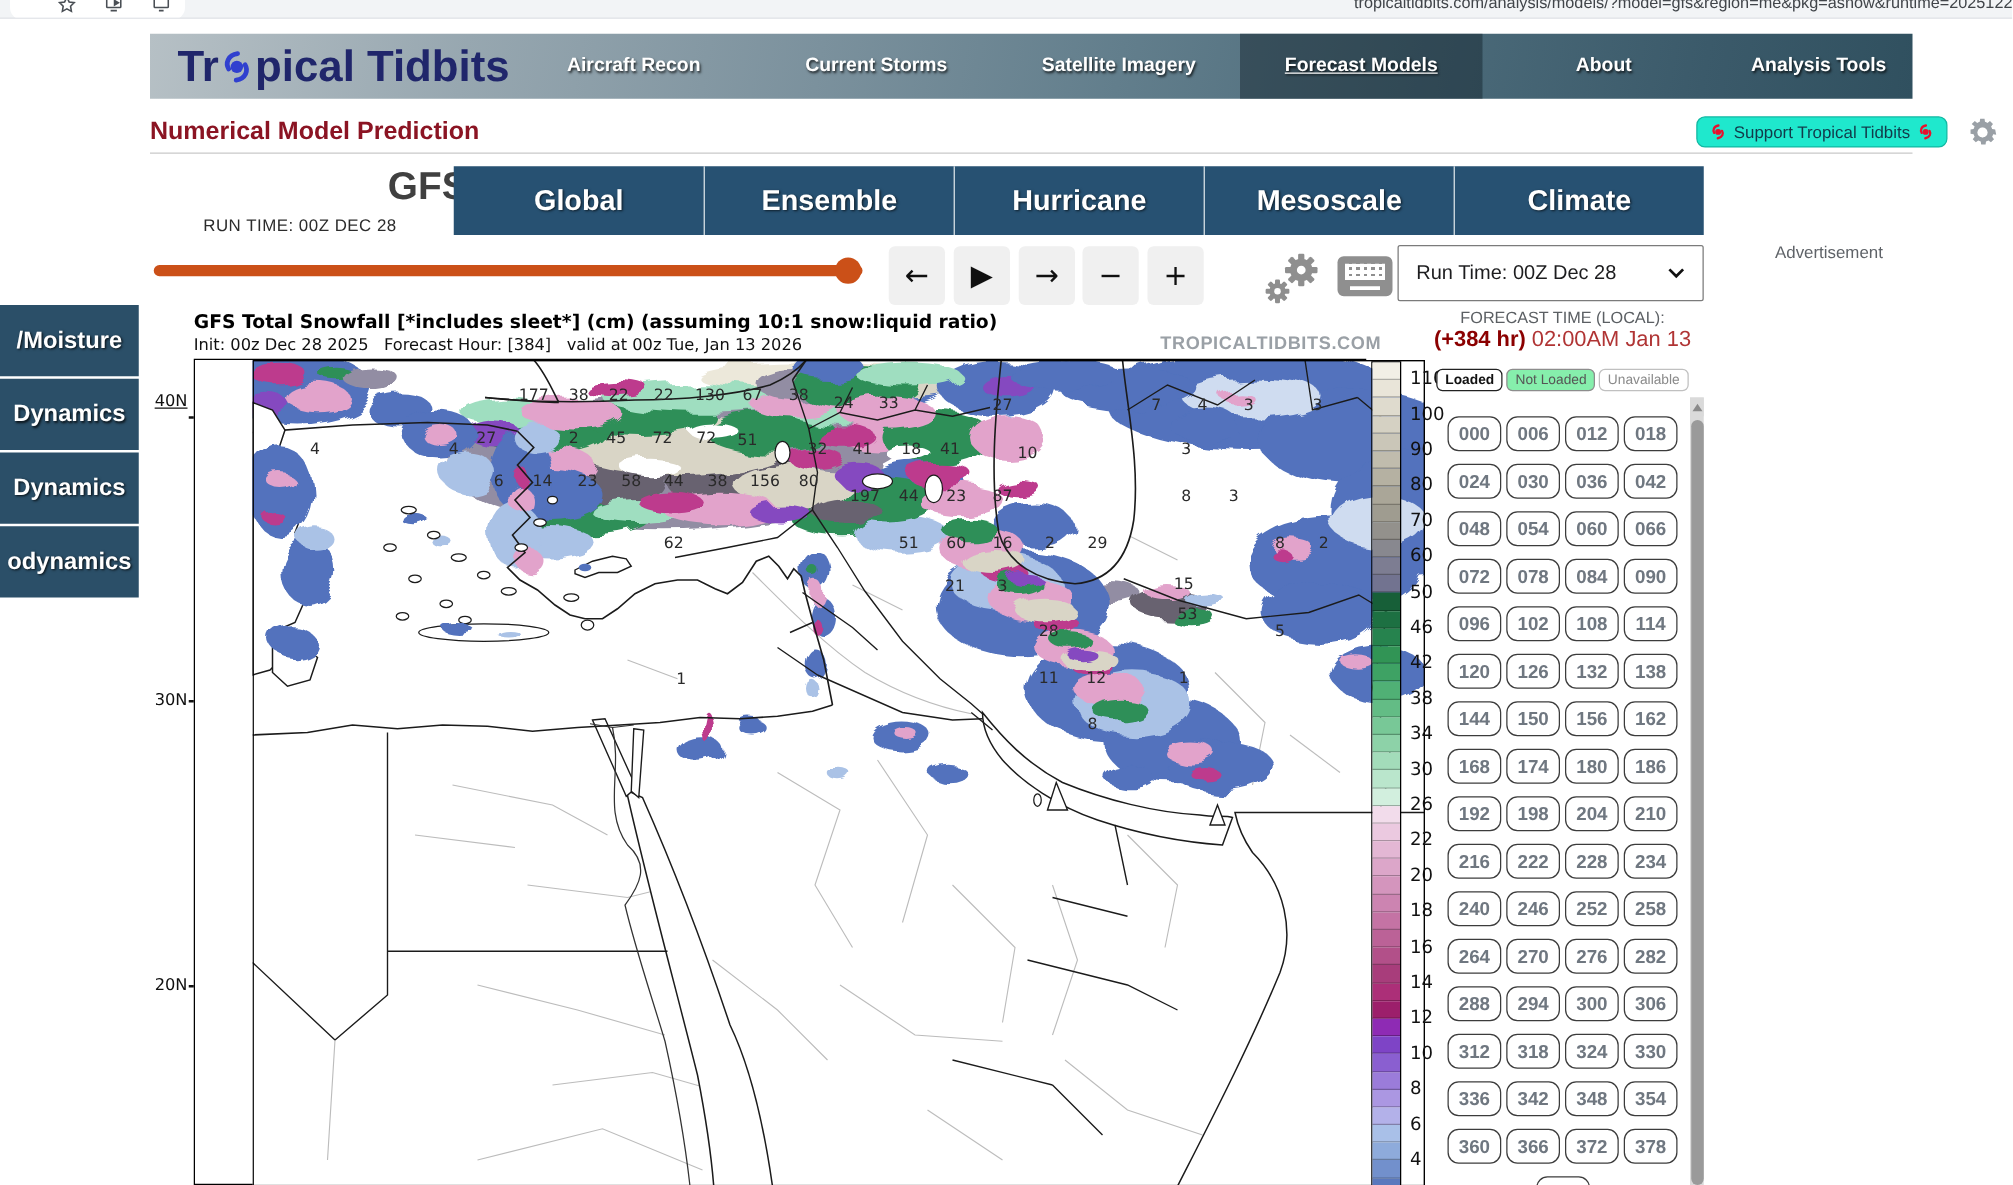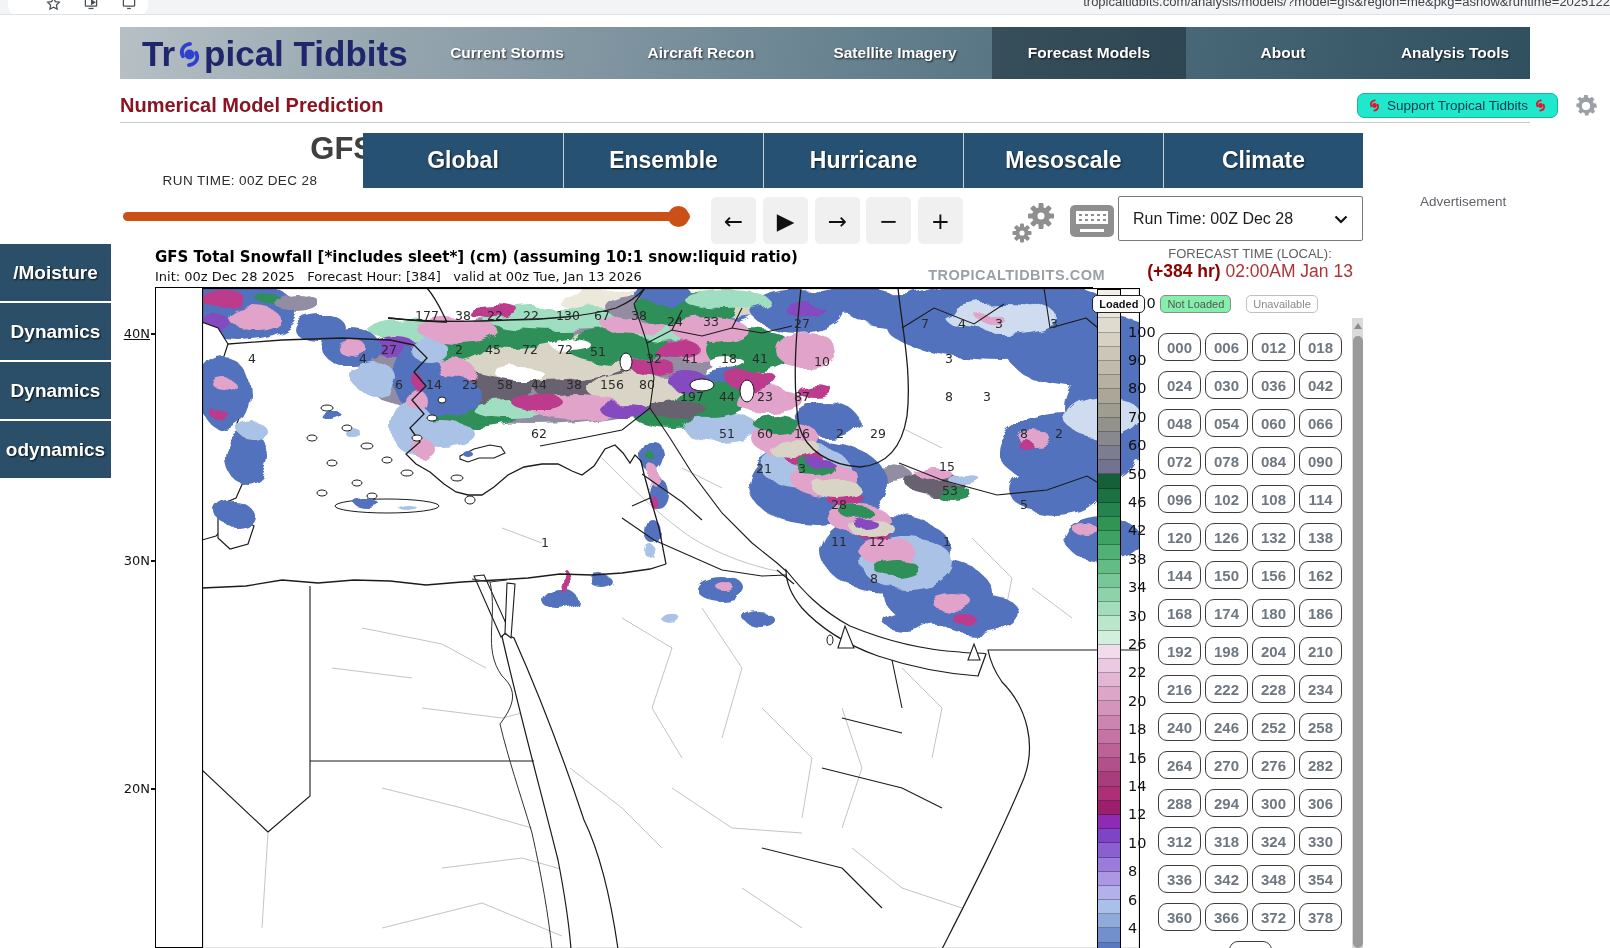--- a/index.html
+++ b/index.html
@@ -15,21 +15,21 @@
   .bb-url { position:absolute; right:0px; top:-6px; font-size:13px; color:#41454a; white-space:nowrap; }
 
   
   .nav { position:absolute; left:120px; top:27px; width:1410px; height:52px;
     background:linear-gradient(100deg,#b6c0c5 0%,#97a7b0 18%,#7b919d 38%,#627e8c 55%,#4c6b7a 72%,#3b5a6a 88%,#30505f 100%); display:flex; }
   .logo { position:absolute; left:22px; top:5px; font-size:35px; font-weight:bold; color:#20266b; letter-spacing:0px; display:flex; align-items:center; }
   .logo .hur { display:inline-block; margin:4px 1px 0 1px; }
   .nav-items { position:absolute; left:290px; top:0; width:1120px; height:52px; display:flex; }
   .nav-item { width:194px; height:52px; display:flex; align-items:center; justify-content:center;
     color:#fff; font-weight:bold; font-size:15.5px; text-shadow:1px 1px 2px rgba(0,0,0,.75); cursor:pointer; }
-  .nav-item.active { background:rgba(15,30,40,.45); }
+  .nav-item.active { background:rgba(15,30,40,.45);text-decoration:underline; }
   .nav-item:last-child { width:150px; }
 
   
   .page-heading { position:absolute; left:120px; top:94px; font-size:20px; font-weight:bold; color:#8b1423; }
   .support-btn { position:absolute; left:1357px; top:93px; height:25px; padding:0 10px; background:#1fe8cd; border:1px solid #11b8a2;
     border-radius:7px; display:flex; align-items:center; gap:6px; font-size:13.5px; color:#123a4a; cursor:pointer; }
   .gear-topright { position:absolute; left:1572px; top:92px; color:#9aa0a6; }
   .head-rule { position:absolute; left:120px; top:122px; width:1410px; height:1px; background:#c9c9c9; }
 
   
@@ -70,21 +70,21 @@
 
   
   .cbar { position:absolute; left:1097px; top:289px; width:24px; height:668px; border:1px solid #000; }
   .cbar-cell { width:100%; height:14.2px; border-bottom:1px solid rgba(0,0,0,.28); }
   .cbar-label { position:absolute; left:1128px; font-size:14.5px; color:#111; transform:translateY(-50%); font-family:"DejaVu Sans",sans-serif; }
 
   
   .fc-time-label { position:absolute; left:1130px; top:246px; width:240px; text-align:center; font-size:13px; color:#5b5f63; }
   .fc-time-value { position:absolute; left:1110px; top:261px; width:280px; text-align:center; font-size:17.5px; color:#b03434; }
   .fc-time-value b { color:#8b0000; font-weight:bold; }
-  .legend-row { position:absolute; left:1085px; top:295px; width:240px; display:flex; justify-content:center; gap:15px; }
+  .legend-row { position:absolute; left:1130px; top:295px; width:240px; display:flex; justify-content:center; gap:3px; }
   .chip { border-radius:5px; padding:2px 6px; font-size:11px; white-space:nowrap; }
   .chip.loaded { border:1.5px solid #222; background:#fff; color:#111; font-weight:bold; }
   .chip.notloaded { border:1.5px solid #8d8d8d; background:#86efac; color:#555; font-weight:normal; }
   .chip.unavail { border:1px solid #c0c0c0; background:#fff; color:#8a8a8a; }
 
   .hours-grid { position:absolute; left:1158px; top:333px; display:grid; grid-template-columns:repeat(4,43px); grid-auto-rows:28px; column-gap:4px; row-gap:10px; }
   .hour-btn { border:1.6px solid #3c3c3c; border-radius:9px; background:#fff; color:#6f7780; font-weight:bold; font-size:15px;
     display:flex; align-items:center; justify-content:center; cursor:pointer; }
   .hour-partial { position:absolute; left:1229px; top:941px; width:43px; height:28px; }
 
@@ -134,22 +134,22 @@
             <g stroke="#3040cf" stroke-width="3.4" fill="none" stroke-linecap="round">
               <path d="M12.5 2.6 C 5.5 3.6 3.8 9.5 6.2 13.5"></path>
               <path d="M11.5 21.4 C 18.5 20.4 20.2 14.5 17.8 10.5"></path>
             </g>
             <circle cx="12" cy="12" r="4.4" fill="#3040cf"></circle>
           </svg>
       </span>
       <span>pical Tidbits</span>
     </div>
     <div class="nav-items" id="nav-items">
+        <div class="nav-item">Aircraft Recon</div>
         <div class="nav-item">Current Storms</div>
-        <div class="nav-item">Aircraft Recon</div>
         <div class="nav-item">Satellite Imagery</div>
         <div class="nav-item active">Forecast Models</div>
         <div class="nav-item">About</div>
         <div class="nav-item">Analysis Tools</div>
       </div>
   </div>
 
   <div class="page-heading">Numerical Model Prediction</div>
   <div class="support-btn">
     <svg width="13" height="13" viewBox="0 0 24 24">
@@ -231,21 +231,21 @@
       <div class="side-item" style="top: 244px;">/Moisture</div>
       <div class="side-item" style="top: 303px;">Dynamics</div>
       <div class="side-item" style="top: 362px;">Dynamics</div>
       <div class="side-item" style="top: 421px;">odynamics</div>
     </div>
 
   <div class="map-title">GFS Total Snowfall [*includes sleet*] (cm) (assuming 10:1 snow:liquid ratio)</div>
   <div class="map-init">Init: 00z Dec 28 2025   Forecast Hour: [384]   valid at 00z Tue, Jan 13 2026</div>
   <div class="map-watermark">TROPICALTIDBITS.COM</div>
   <div id="lat-labels">
-      <div class="lat-label" style="top: 326px; text-decoration: underline;">40N</div>
+      <div class="lat-label" style="top: 314px; text-decoration: underline;">40N</div>
       <div class="lat-tick" style="top: 333px;"></div>
       <div class="lat-label" style="top: 553px;">30N</div>
       <div class="lat-tick" style="top: 560px;"></div>
       <div class="lat-label" style="top: 781px;">20N</div>
       <div class="lat-tick" style="top: 788px;"></div>
     </div>
 
   <div class="map-frame">
     <svg id="mapsvg" width="938" height="661" viewBox="0 0 938 661">
       <defs>

